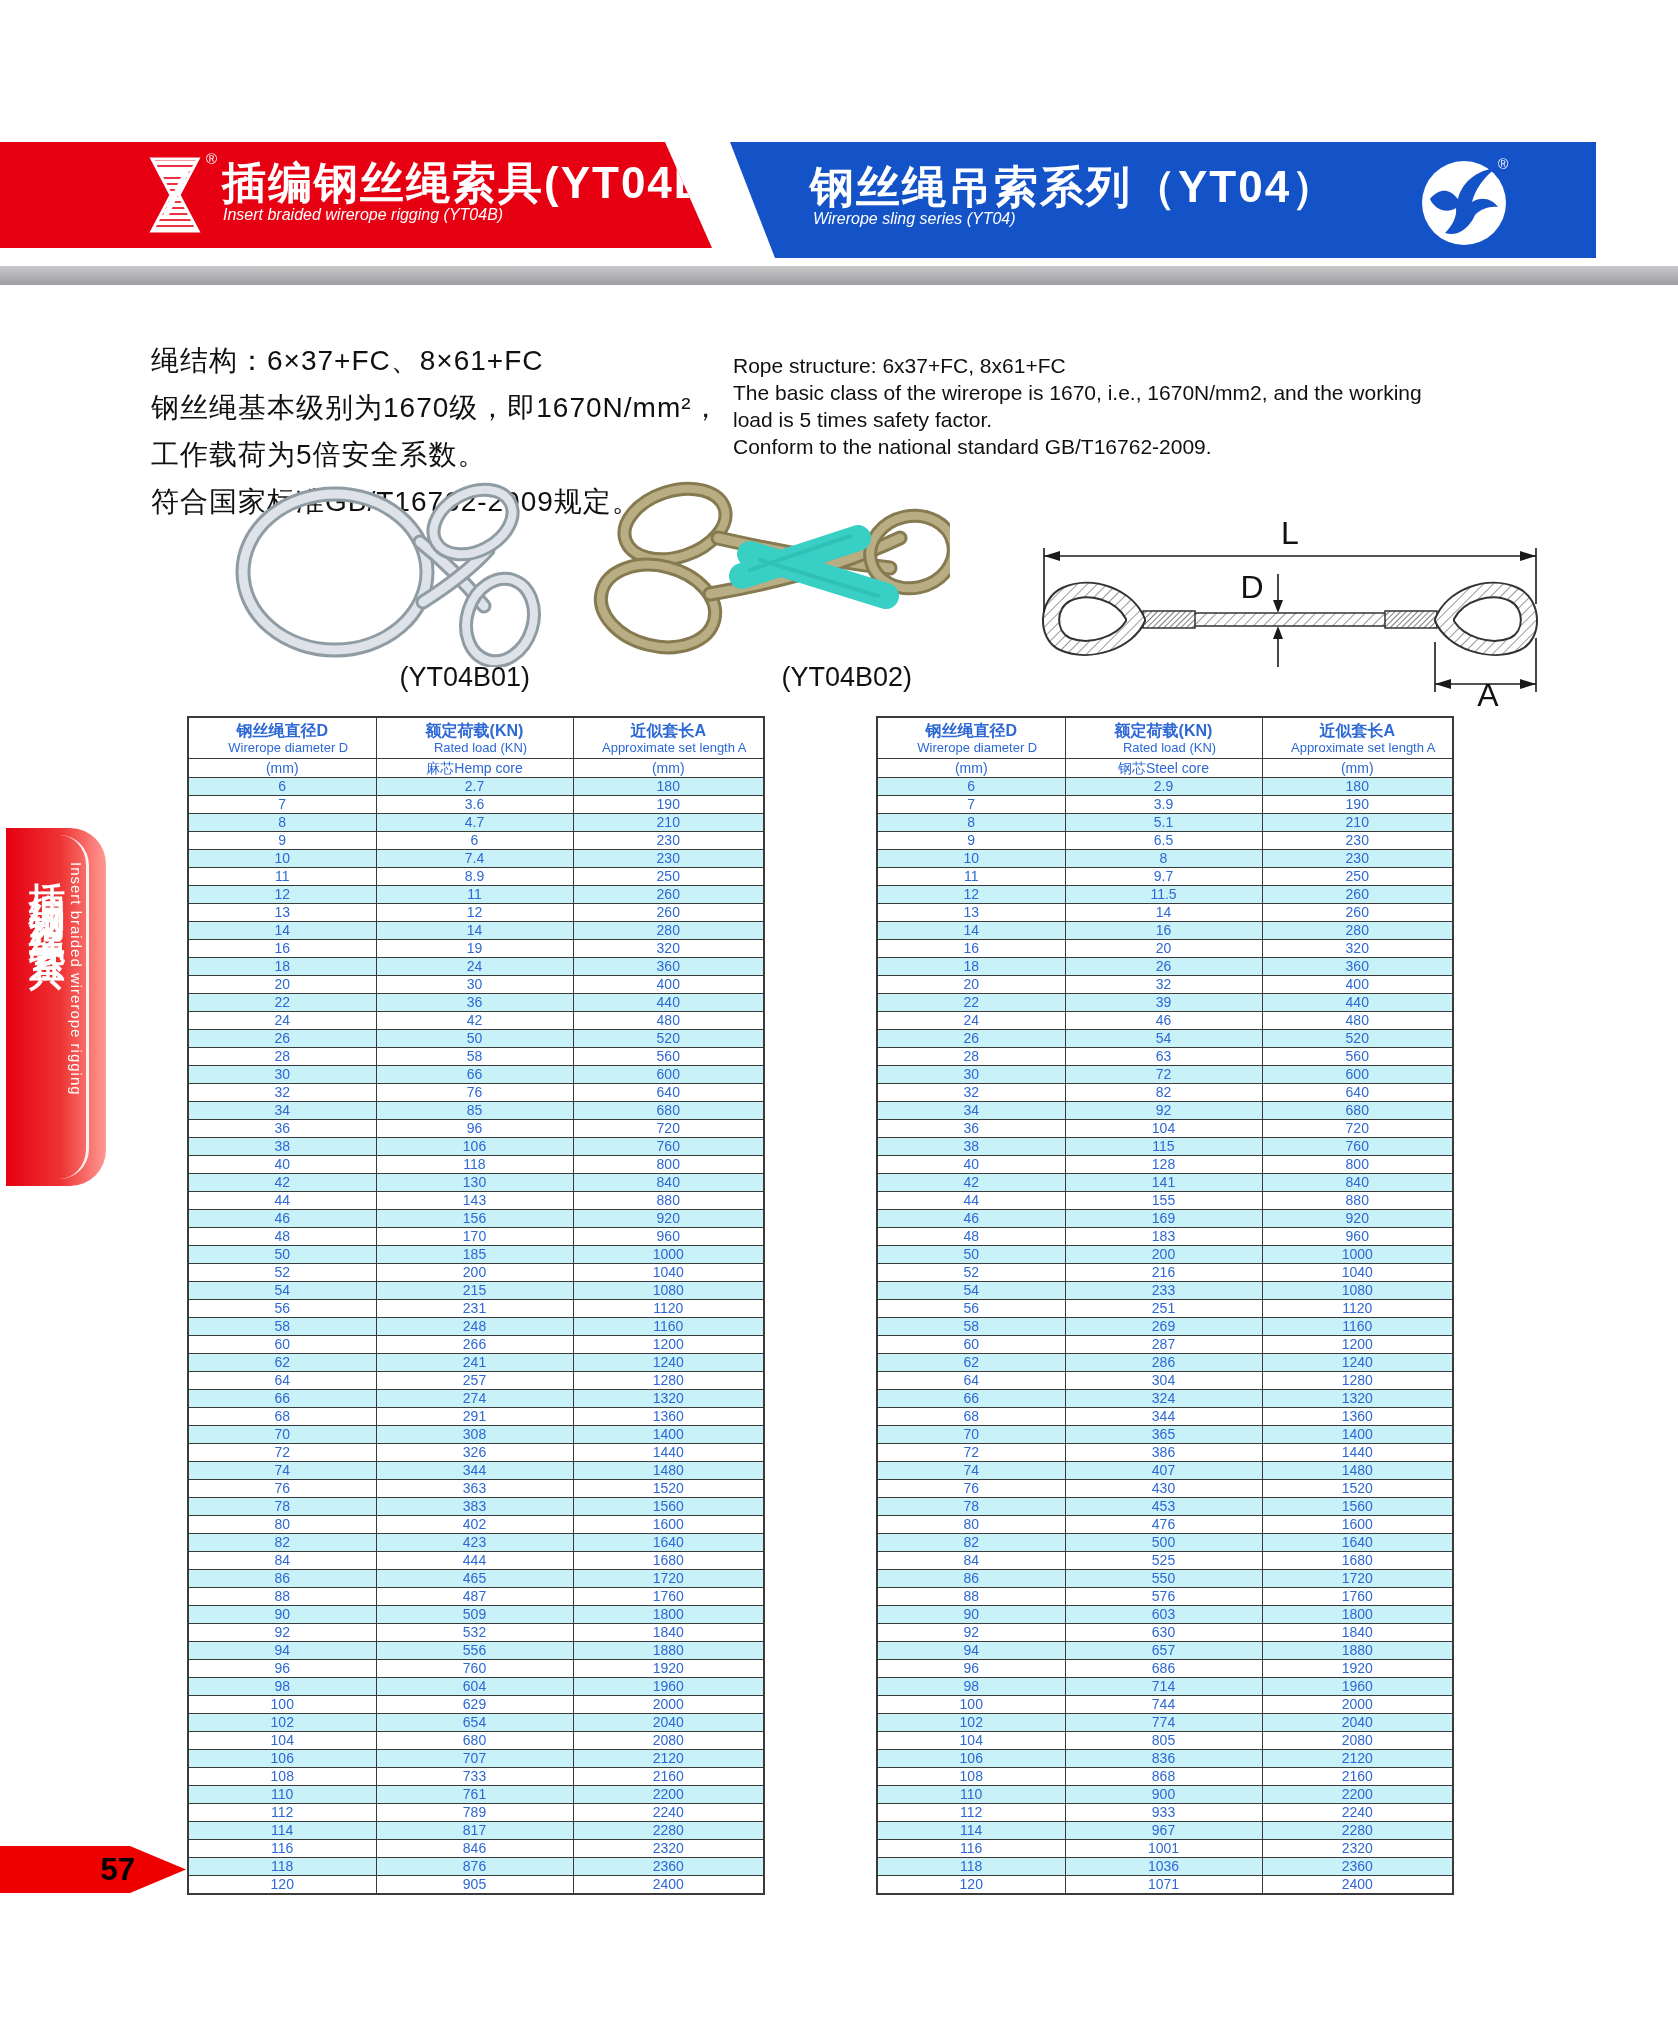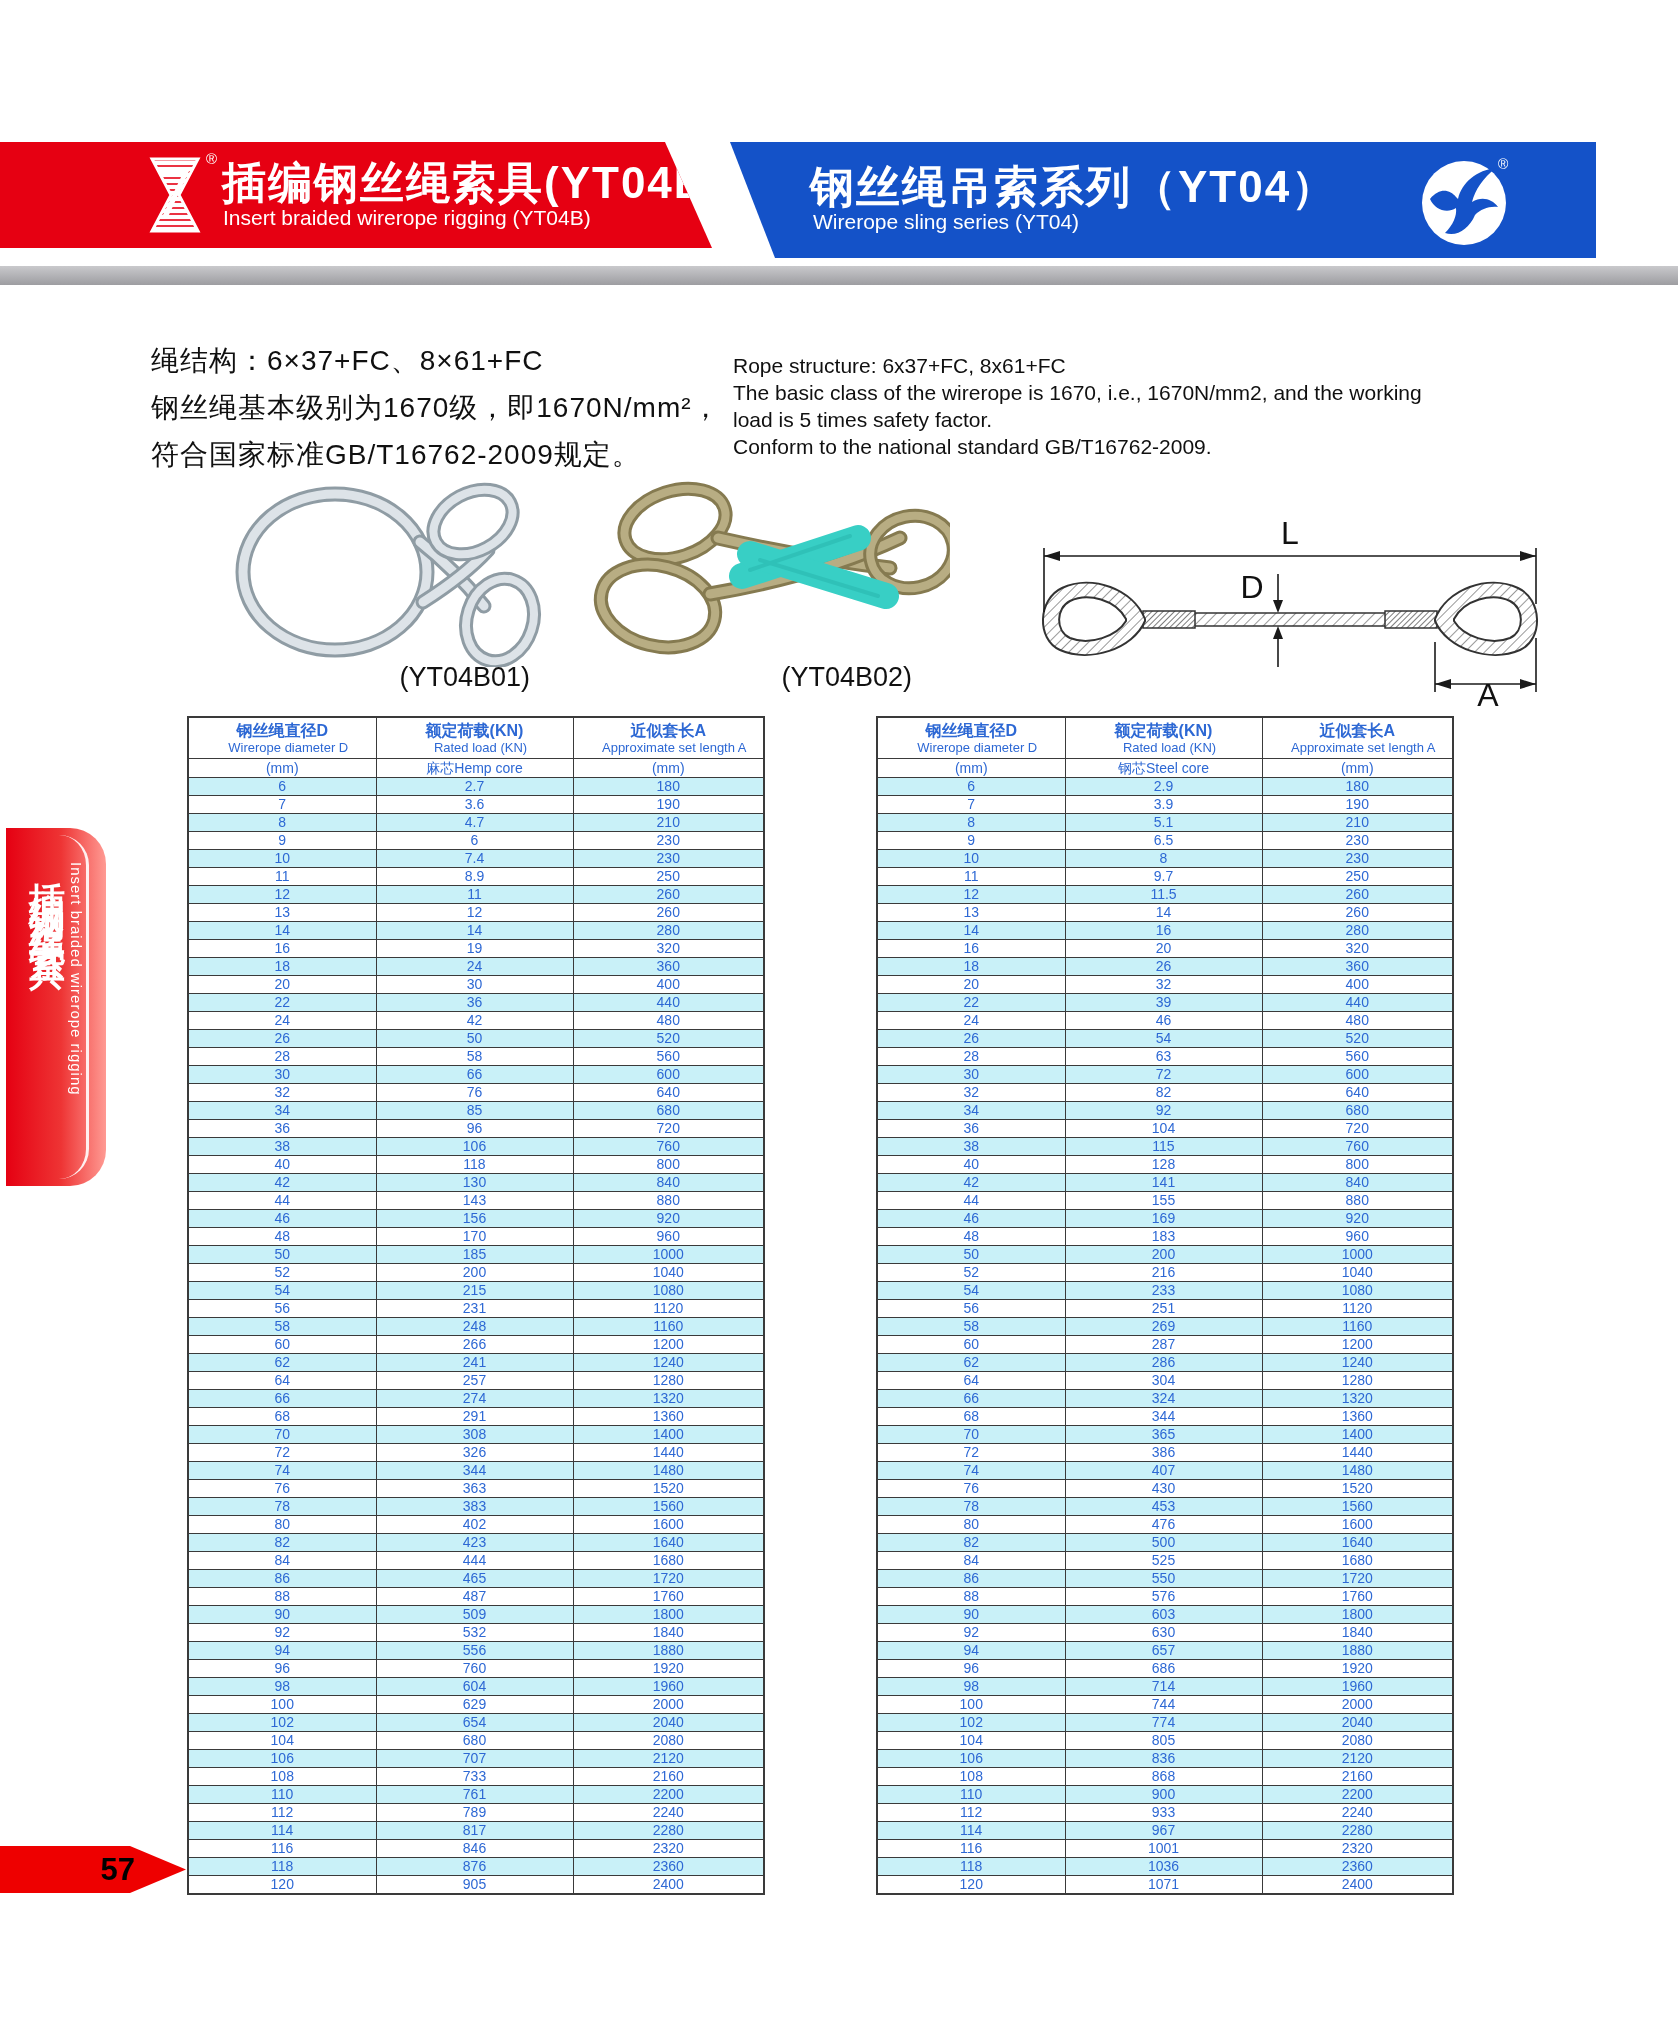--- a/index.html
+++ b/index.html
@@ -10,21 +10,21 @@
   
   .banner-red{
     position:absolute;left:0;top:142px;width:712px;height:106px;background:#e60012;
     clip-path:polygon(0 0,665px 0,712px 100%,0 100%);
   }
   .banner-blue{
     position:absolute;left:730px;top:142px;width:866px;height:116px;background:#1452c8;
     clip-path:polygon(0 0,100% 0,100% 100%,45px 100%);
   }
   .banner-zh{position:absolute;color:#fff;font-weight:bold;font-size:44px;letter-spacing:2px;white-space:nowrap;}
-  .banner-en{position:absolute;color:#fff;font-size:21px;white-space:nowrap;}
+  .banner-en{position:absolute;color:#fff;font-size:16px;white-space:nowrap;font-style:italic;}
   .banner-red .banner-zh{left:222px;top:12px;}
   .banner-red .banner-en{left:223px;top:64px;}
   .banner-blue .banner-zh{left:80px;top:16px;}
   .banner-blue .banner-en{left:83px;top:68px;}
   .reg-mark{position:absolute;color:#fff;font-size:15px;}
   .logo-hourglass{position:absolute;left:148px;top:13px;width:54px;height:80px;}
   .logo-bird{position:absolute;left:690px;top:13px;width:92px;height:92px;}
   .gray-bar{position:absolute;left:0;top:266px;width:1678px;height:19px;
     background:linear-gradient(#c9c9cc,#9d9da1);}
   
@@ -96,20 +96,21 @@
              C33,70 37,61 36,53 C27,59 15,55 10,44 Z" fill="#1452c8"></path>
     <text x="78" y="14" font-size="14" fill="#ffffff">®</text>
   </svg>
 </div>
 
 <div class="gray-bar"></div>
 
 <div class="intro-zh">
   <div>绳结构：6×37+FC、8×61+FC</div>
   <div>钢丝绳基本级别为1670级，即1670N/mm²，</div>
+  <div>工作载荷为5倍安全系数。</div>
   <div>符合国家标准GB/T16762-2009规定。</div>
 </div>
 <div class="intro-en">
   <div>Rope structure: 6x37+FC, 8x61+FC</div>
   <div>The basic class of the wirerope is 1670, i.e., 1670N/mm2, and the working</div>
   <div> load is 5 times safety factor.</div>
   <div>Conform to the national standard GB/T16762-2009.</div>
 </div>
 
 <svg class="photo" style="left:230px;top:472px;" width="340" height="195" viewBox="0 0 340 195">

